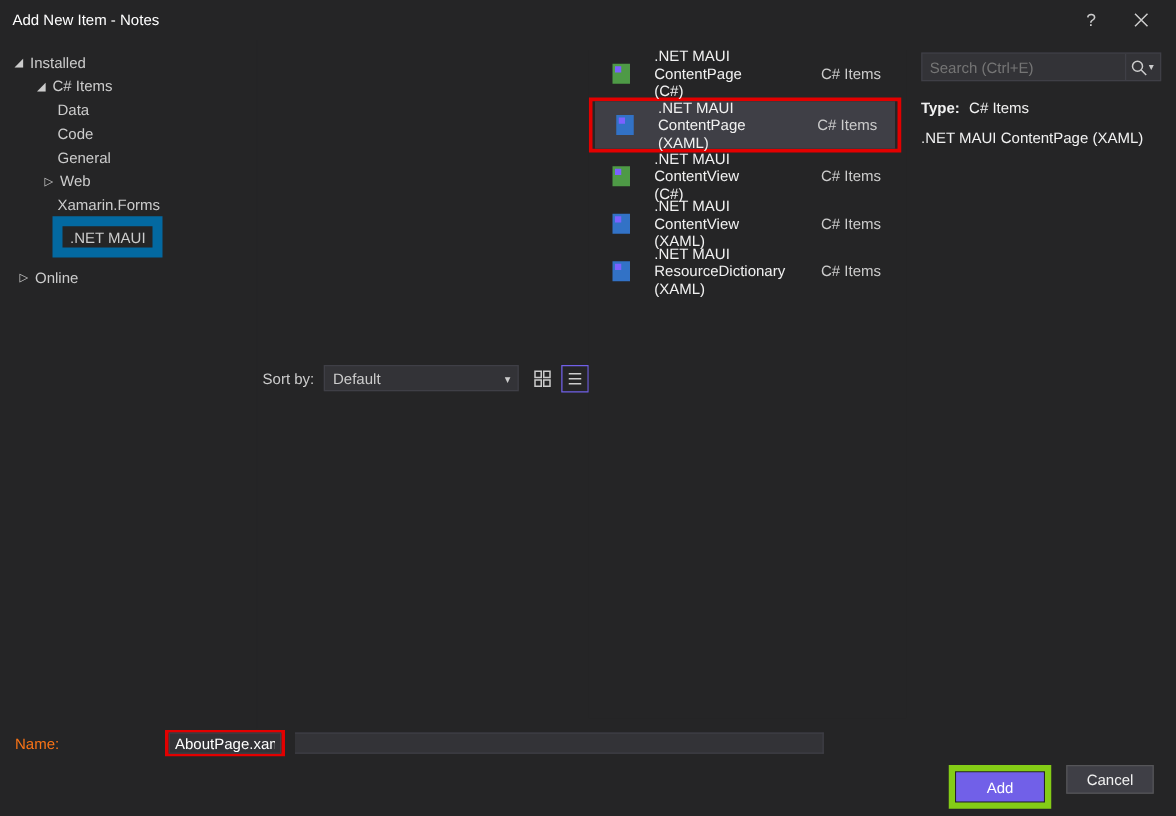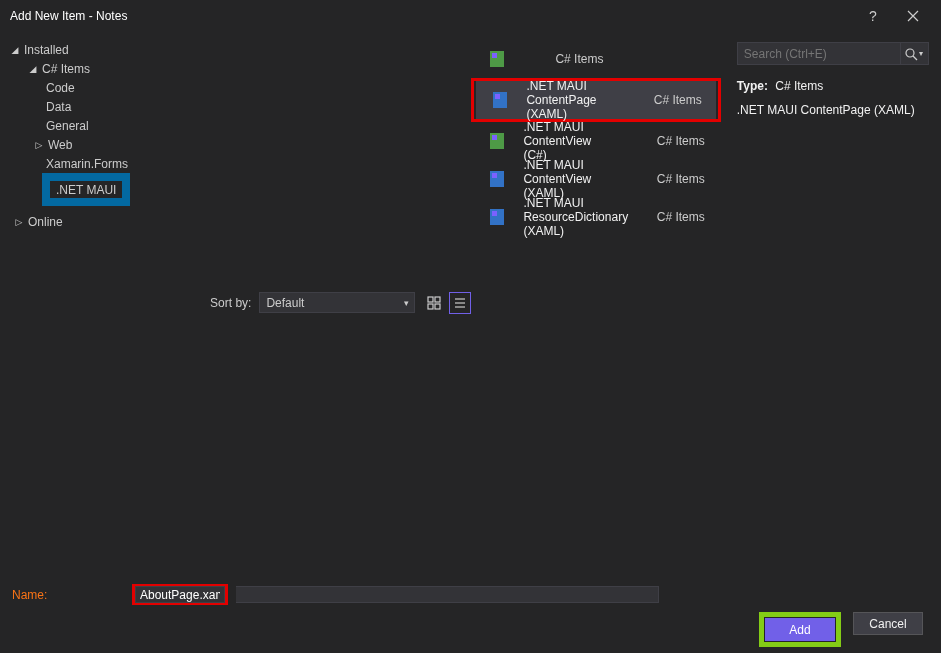--- a/index.html
+++ b/index.html
@@ -152,24 +152,24 @@
   <div class="tree">
     <div class="tree-item">
       <span class="arrow">◢</span>
       <span>Installed</span>
     </div>
     <div class="tree-item indent1">
       <span class="arrow">◢</span>
       <span>C# Items</span>
     </div>
     <div class="tree-item indent2">
+        <span>Data</span>
+      </div>
+    <div class="tree-item indent2">
         <span>Code</span>
-      </div>
-    <div class="tree-item indent2">
-        <span>Data</span>
       </div>
     <div class="tree-item indent2">
         <span>General</span>
       </div>
     <div class="tree-item indent2" style="padding-left:28px">
       <span class="arrow">▷</span>
       <span>Web</span>
     </div>
     <div class="tree-item indent2">
         <span>Xamarin.Forms</span>
@@ -213,20 +213,21 @@
 
     <div class="template-list">
       <div class="tmpl-wrap">
         <div class="tmpl-row">
           <span class="icon">
               <svg viewBox="0 0 20 20">
                 <rect x="3" y="2" width="14" height="16" fill="#4e9a46" stroke="none"></rect>
                 <rect x="5" y="4" width="5" height="5" fill="#7b61ff" stroke="none"></rect>
               </svg>
             </span>
+          <span class="tmpl-name">.NET MAUI ContentPage (C#)</span>
           <span class="lang">C# Items</span>
         </div>
       </div>
       <div class="tmpl-wrap highlighted">
         <div class="tmpl-row selected">
           <span class="icon">
               <svg viewBox="0 0 20 20">
                 <rect x="3" y="2" width="14" height="16" fill="#3272c6" stroke="none"></rect>
                 <rect x="5" y="4" width="5" height="5" fill="#7b61ff" stroke="none"></rect>
               </svg>

